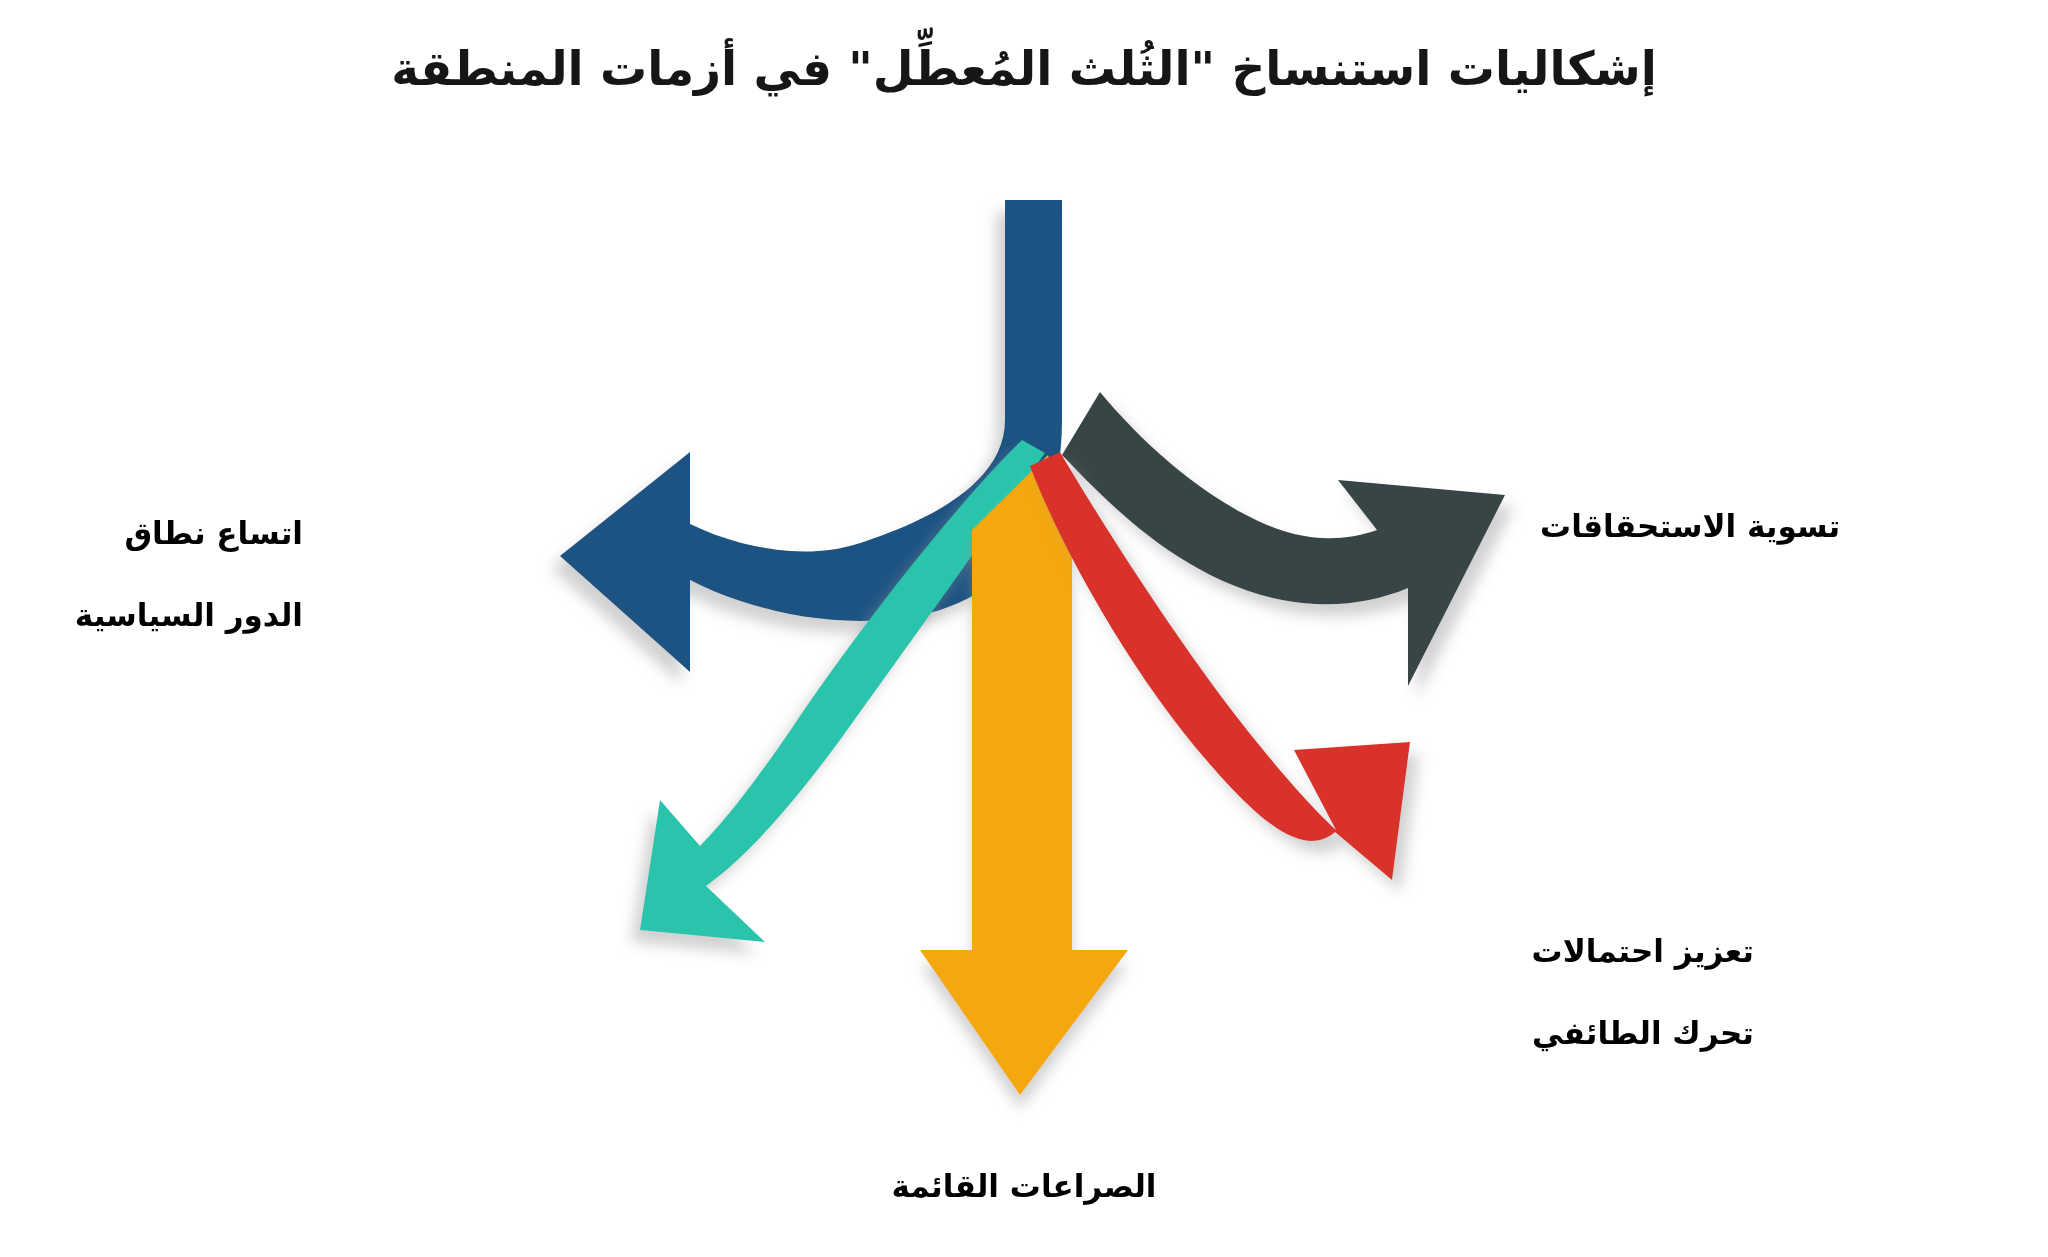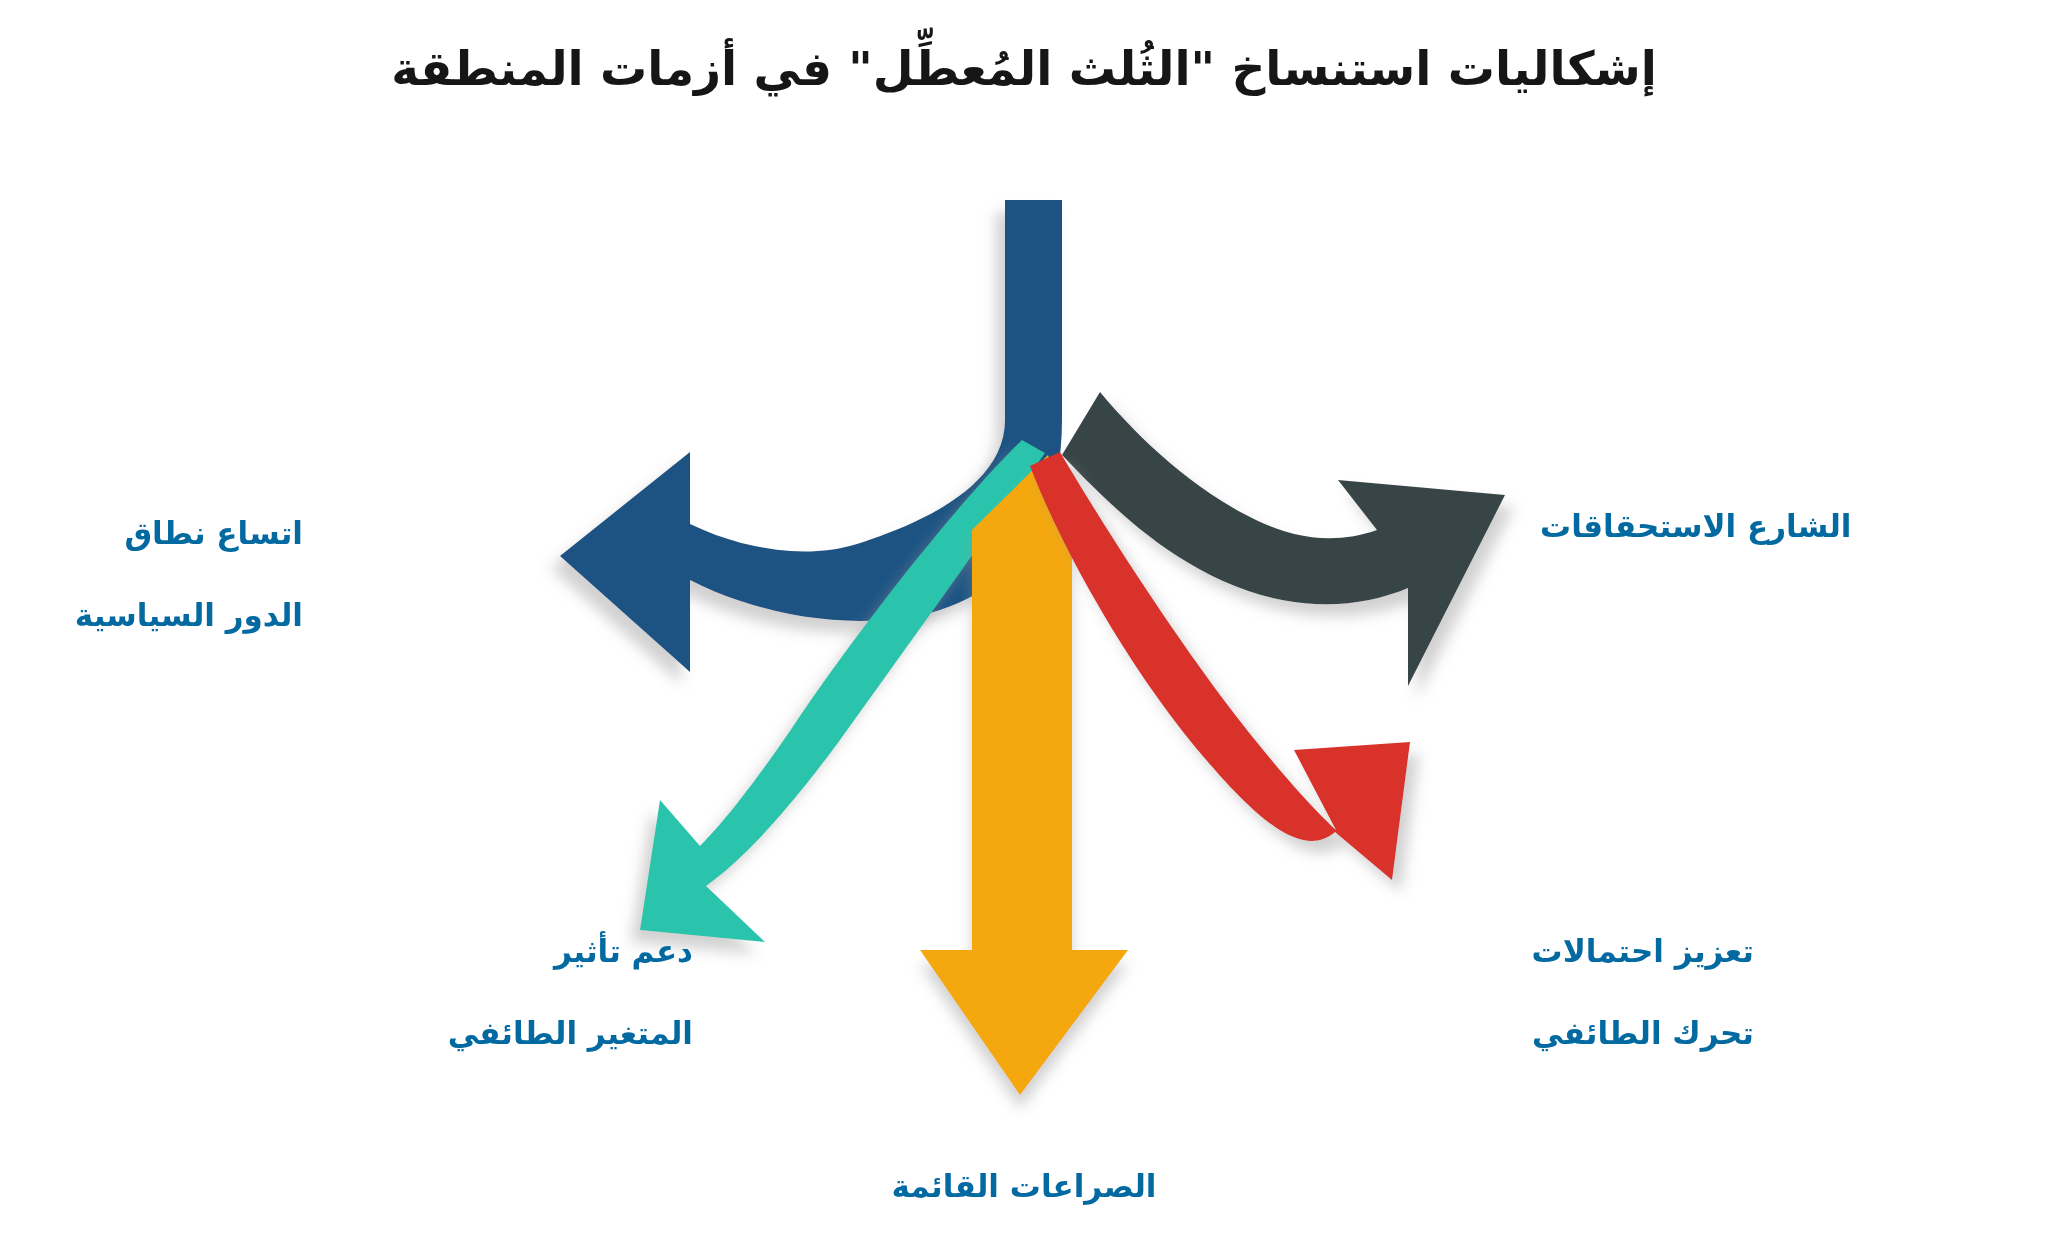--- a/index.html
+++ b/index.html
@@ -20,21 +20,21 @@
     direction:rtl;unicode-bidi:isolate;
     white-space:nowrap;
   }
 
   
   #arrows{position:absolute;left:0;top:0;width:2048px;height:1257px;}
 
   
   .label{
     position:absolute;
-    font-size:31px;font-weight:bold;color:#0369a1;
+    font-size:31px;font-weight:bold;color:#000000;
     line-height:1.32;direction:rtl;unicode-bidi:isolate;
     white-space:pre-line;
   }
   .lbl-iran      {right:1745px; top:472px; text-align:right; width:300px;}
   .lbl-political {left:1540px;  top:465px; text-align:left;  width:340px;}
   .lbl-sect      {right:1355px; top:890px; text-align:right; width:320px;}
   .lbl-street    {left:1424px;  top:890px; text-align:right;  width:330px;}
   .lbl-conflict  {left:0;right:0; top:1125px; text-align:center;}
 </style>
 </head>
@@ -126,27 +126,23 @@
     </g>
 
   </svg>
 
   <div class="label lbl-iran">
     <div>اتساع نطاق</div>
     <div>الدور السياسية</div>
   </div>
 
   <div class="label lbl-political">
-    <div>الشارع الاستحقاقات</div>
+    <div>تسوية الاستحقاقات</div>
   </div>
 
-  <div class="label lbl-sect">
-    <div>دعم تأثير</div>
-    <div>المتغير الطائفي</div>
-  </div>
 
   <div class="label lbl-street">
     <div>تعزيز احتمالات</div>
     <div>تحرك الطائفي</div>
   </div>
 
   <div class="label lbl-conflict">
     <div>الصراعات القائمة</div>
   </div>
 

